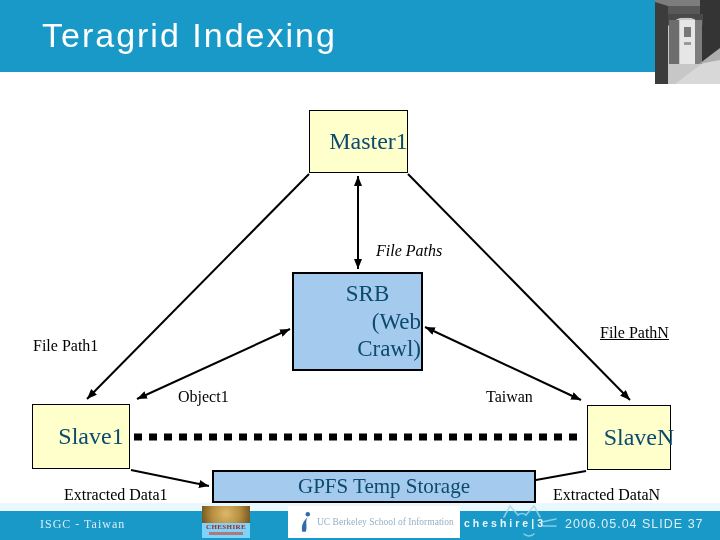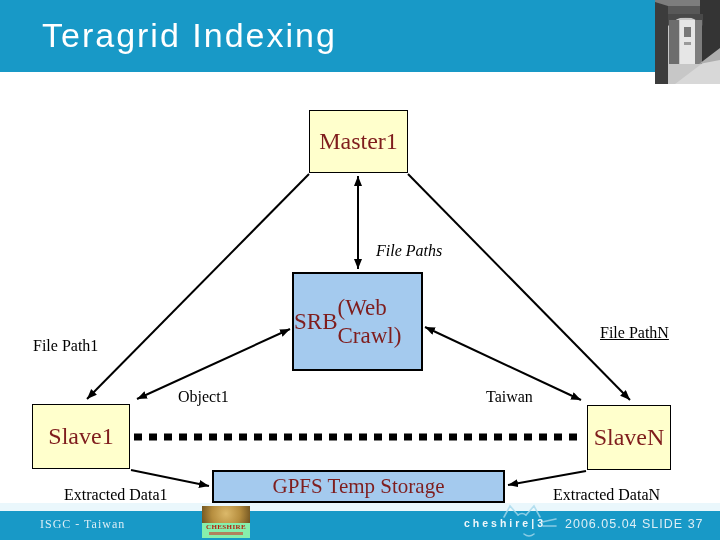--- a/index.html
+++ b/index.html
@@ -11,51 +11,51 @@
   
   .header-band{left:0;top:0;width:720px;height:72px;background:#1899c7;z-index:2;}
   .slide-title{
     left:42px;top:16px;color:#ffffff;font-family:"Liberation Sans",sans-serif;
     font-size:34px;letter-spacing:2px;font-weight:400;white-space:nowrap;z-index:3;
   }
   .corner-photo{left:655px;top:0;width:65px;height:84px;z-index:4;}
   
   .edges{left:0;top:0;width:720px;height:540px;z-index:1;}
   .node{
-    display:flex;align-items:center;justify-content:center;text-align:left;
-    color:#7f1d1d;z-index:2;box-sizing:border-box;background:#fff;
+    display:flex;align-items:center;justify-content:center;text-align:right;
+    color:#0c4a6e;z-index:2;box-sizing:border-box;background:#fff;padding-left:20px;
   }
   .node-yellow{background:#ffffcc;border:1px solid #000;}
   .node-blue{background:#a4caee;border:2px solid #000;}
   .n-master{left:309px;top:110px;width:99px;height:63px;font-size:24px;}
-  .n-srb{left:292px;top:272px;width:131px;height:99px;font-size:23px;line-height:1.2;flex-direction:row;}
+  .n-srb{left:292px;top:272px;width:131px;height:99px;font-size:23px;line-height:1.2;flex-direction:column;}
   .n-slave1{left:32px;top:404px;width:98px;height:65px;font-size:24px;}
   .n-slaveN{left:587px;top:405px;width:84px;height:65px;font-size:24px;}
-  .n-gpfs{left:212px;top:470px;width:293px;height:33px;font-size:21px;}
+  .n-gpfs{left:212px;top:470px;width:324px;height:33px;font-size:21px;}
   .edge-label{font-size:16px;color:#000;white-space:nowrap;z-index:3;}
   .l-filepaths{left:376px;top:242px;font-style:italic;}
   .l-filepath1{left:33px;top:337px;}
   .l-filepathN{left:600px;top:324px;text-decoration:underline;}
   .l-object1{left:178px;top:388px;}
   .l-objectN{left:486px;top:388px;}
   .l-extr1{left:64px;top:486px;}
   .l-extrN{left:553px;top:486px;text-align:center;}
   
   .footer-strip{left:0;top:503px;width:720px;height:8px;background:#eaf7fc;z-index:2;}
   .footer-band{left:0;top:511px;width:720px;height:29px;background:#1899c7;z-index:2;}
   .footer-text{
     font-family:"Liberation Sans",sans-serif;color:#dceef6;font-size:12px;
     letter-spacing:1px;z-index:4;white-space:nowrap;
   }
   .f-venue{left:40px;top:517px;font-family:Liberation Serif, serif;}
   .f-date{left:565px;top:517px;font-size:12.5px;}
   .f-cheshire3{left:464px;top:517px;font-weight:bold;font-size:10.5px;letter-spacing:3px;color:#eef7fb;}
   .cat-outline{left:452px;top:503px;width:110px;height:37px;z-index:3;opacity:.8;}
   .cheshire-logo{
-    left:202px;top:506px;width:48px;height:32px;z-index:4;background:#86efac;
+    left:202px;top:506px;width:48px;height:32px;z-index:4;background:#7dd3fc;
     display:flex;flex-direction:column;align-items:center;overflow:hidden;
   }
   .cheshire-logo .gold{
     width:48px;height:17px;
     background:radial-gradient(circle at 50% 45%,#dcb96a 0%,#b68e3f 55%,#6e5220 100%);
   }
   .cheshire-logo .red-text{
     font-family:"Liberation Serif",serif;font-size:7px;font-weight:bold;
     color:#b51f0a;letter-spacing:.4px;line-height:8px;
   }
@@ -141,20 +141,27 @@
   <div class="abs footer-strip"></div>
   <div class="abs footer-band"></div>
   <div class="abs footer-text f-venue">ISGC - Taiwan</div>
 
   <div class="abs cheshire-logo">
     <div class="gold"></div>
     <div class="red-text">CHESHIRE</div>
     <div class="red-sub"></div>
   </div>
 
+  <div class="abs ucb-box">
+    <svg width="14" height="26" viewBox="0 0 20 30">
+      <circle cx="14" cy="4" r="3.2" fill="#2e6da9"></circle>
+      <path d="M6,29 C4,18 9,13 13,9 C10,16 14,22 11,29 Z" fill="#2e6da9"></path>
+    </svg>
+    <span class="ucb-label">UC Berkeley School of Information</span>
+  </div>
 
   <svg class="abs cat-outline" viewBox="0 0 110 37">
     <g stroke="#a6d9ec" stroke-width="1.6" fill="none" stroke-linecap="round">
       <path d="M52 14 L58 3 L66 12"></path>
       <path d="M74 12 L82 3 L88 14"></path>
       <path d="M66 12 Q70 9 74 12"></path>
       <path d="M90 19 L104 16"></path>
       <path d="M91 23 L104 23"></path>
       <path d="M72 31 Q77 35 82 31"></path>
     </g>

